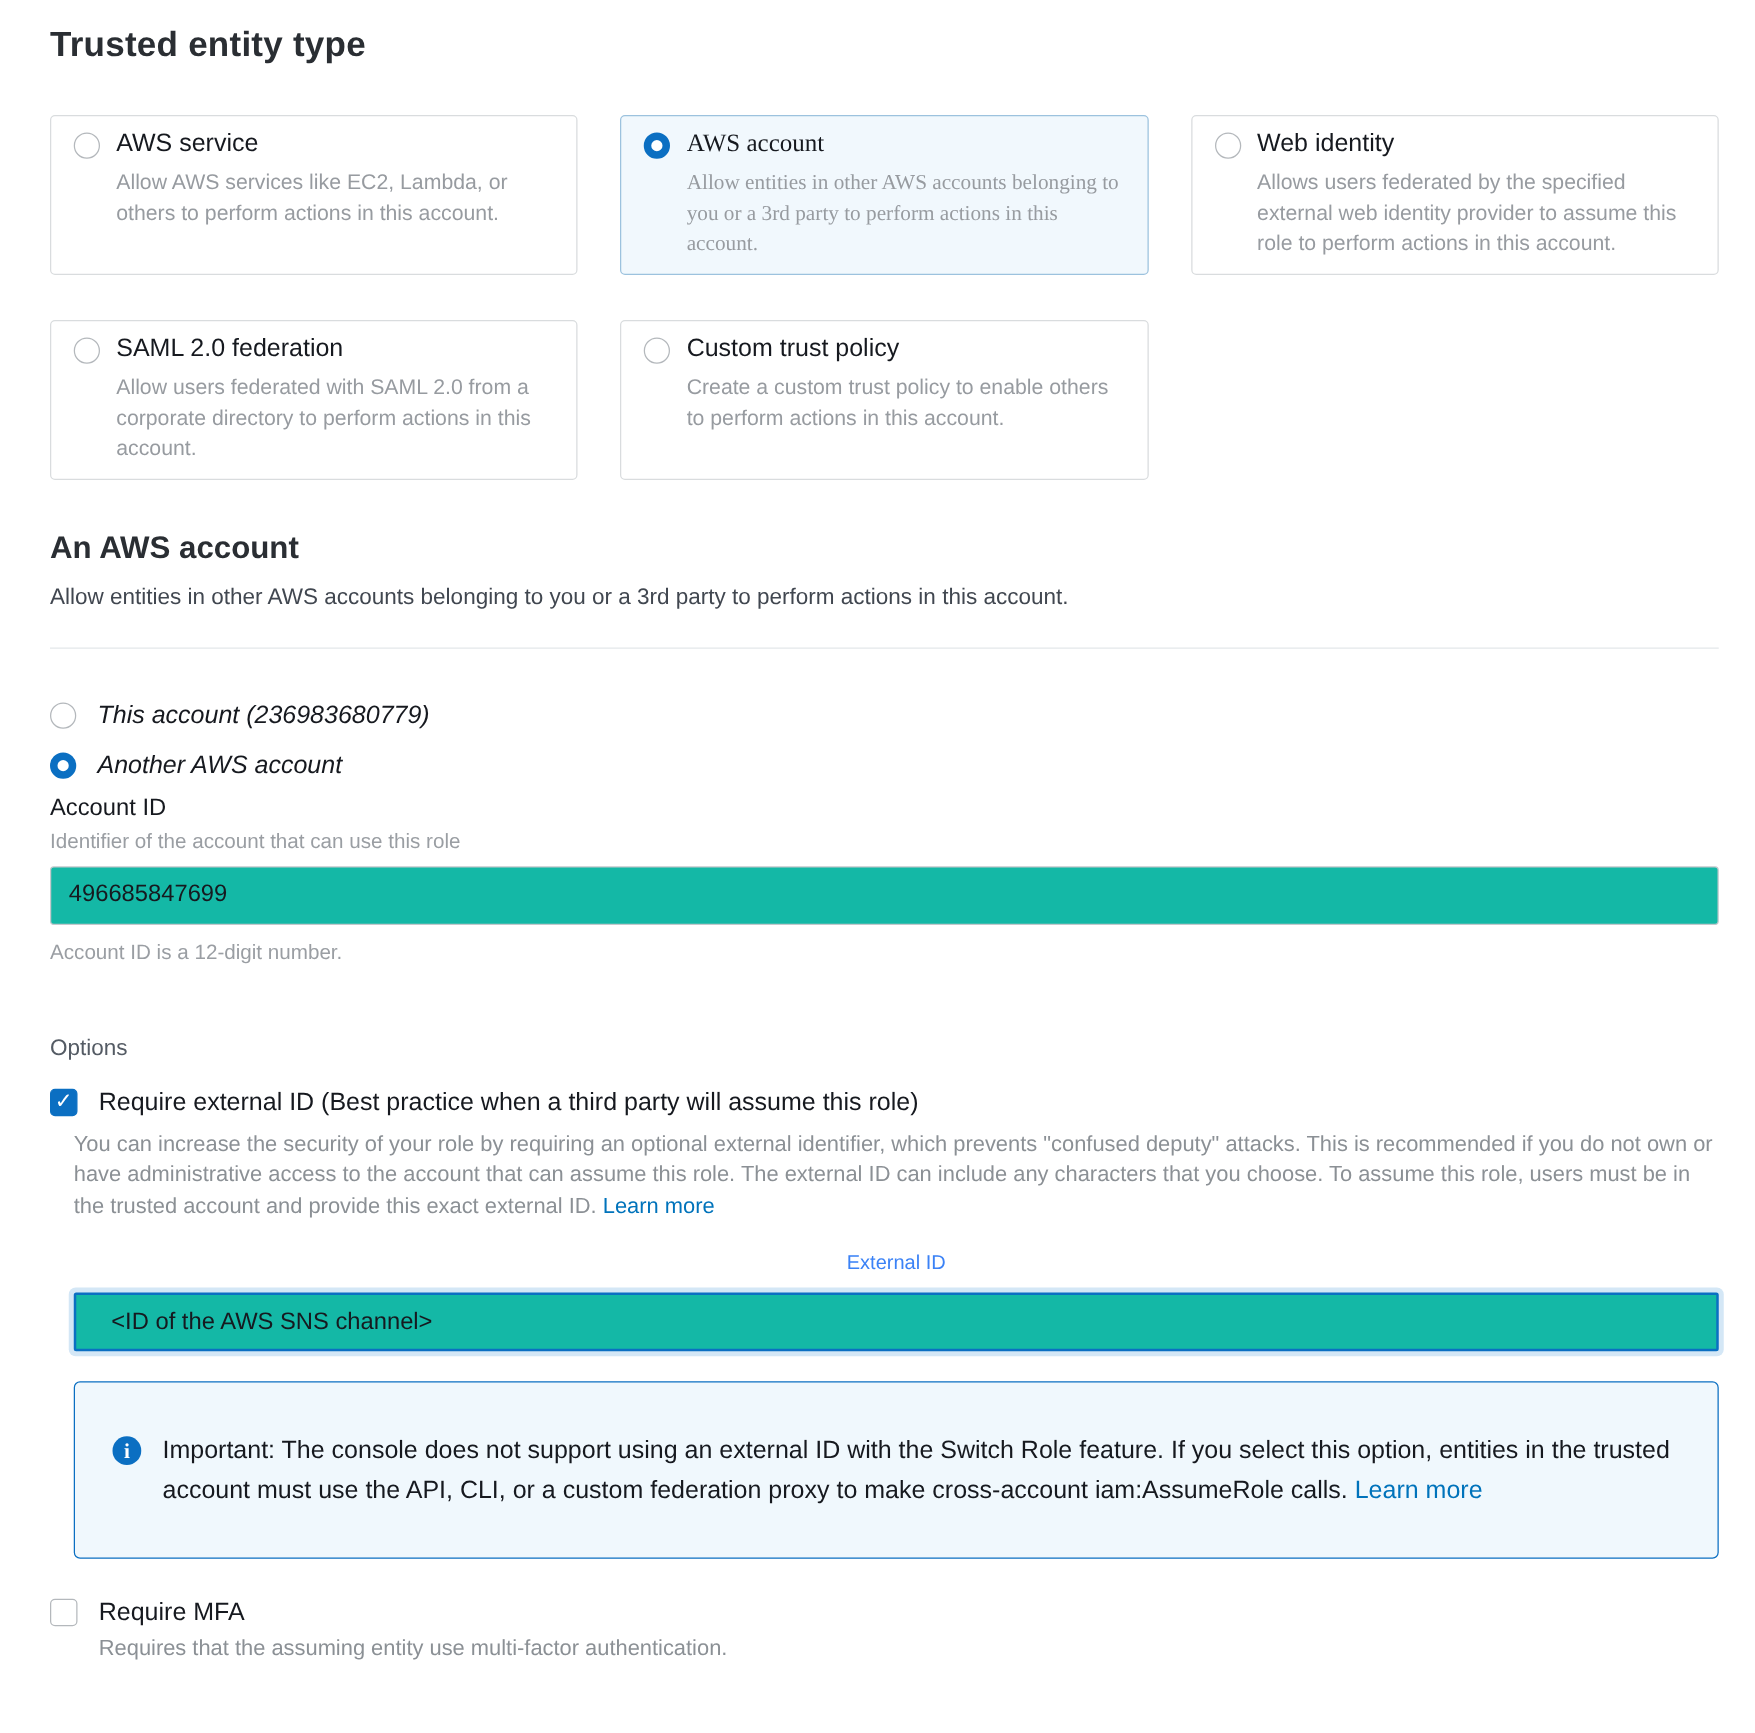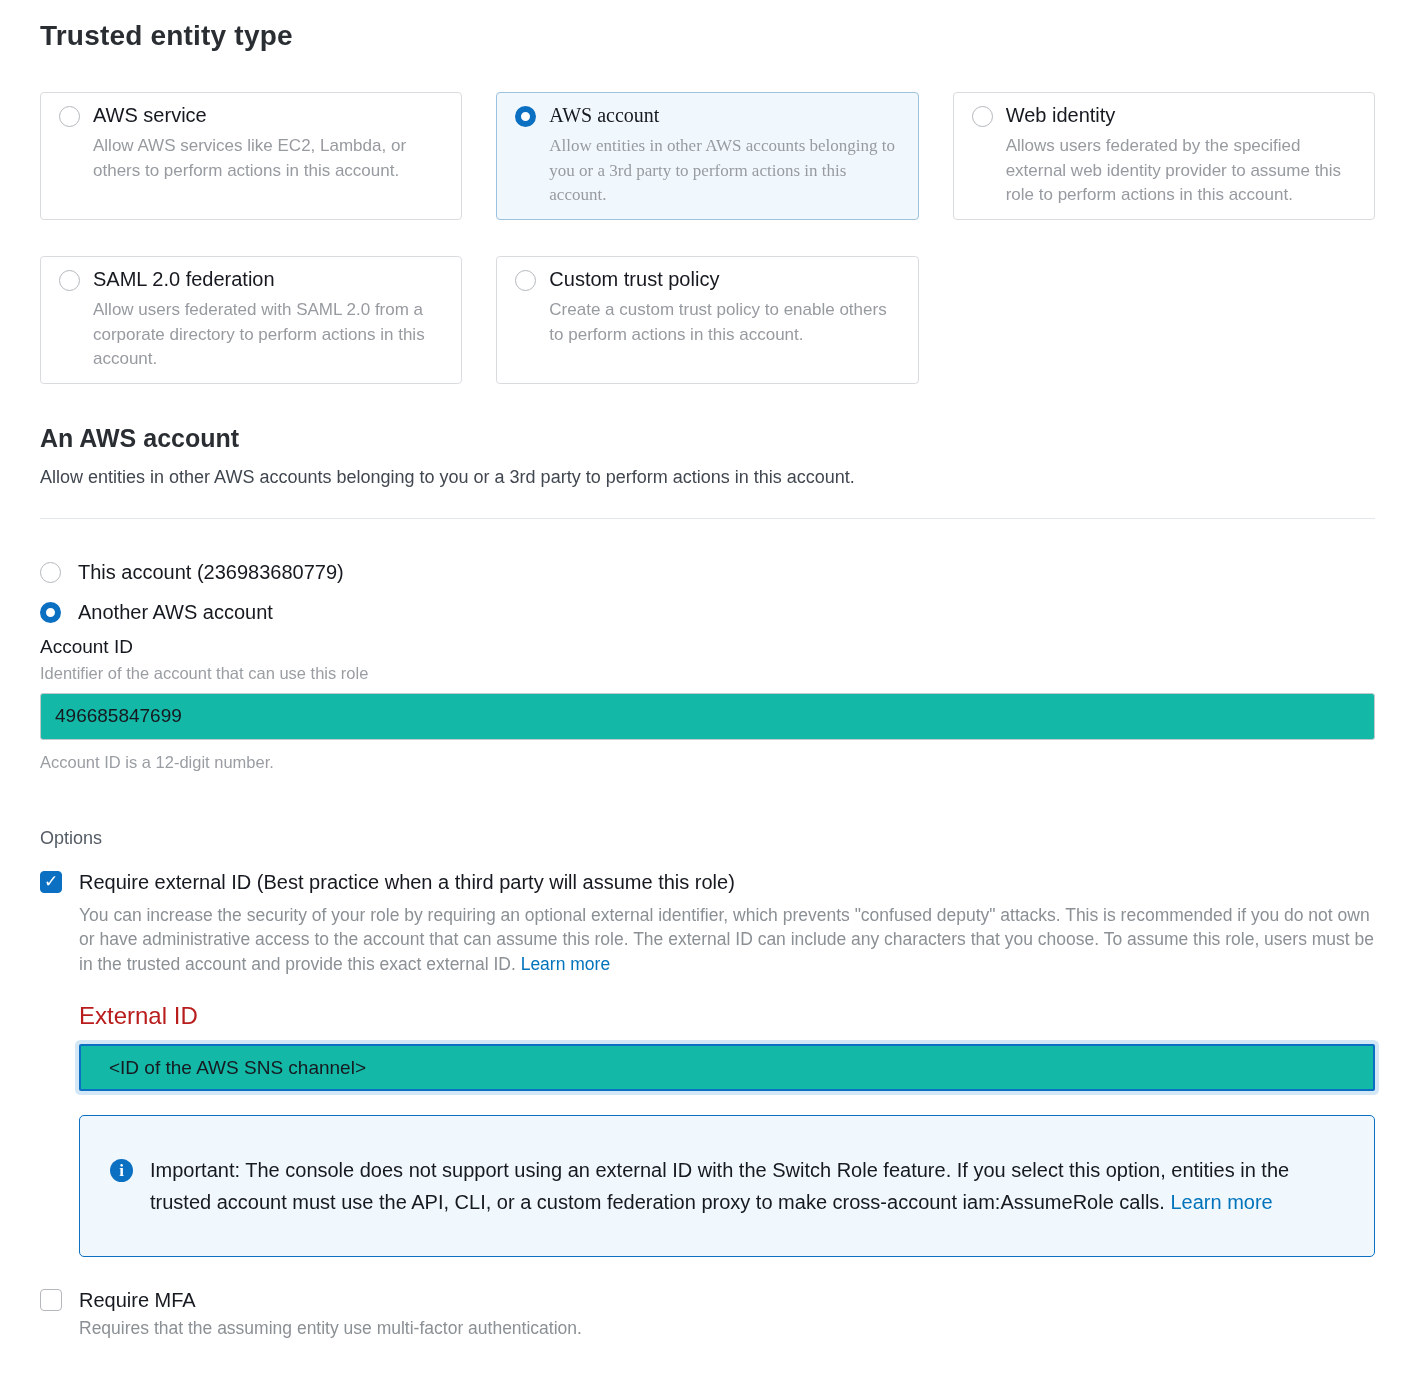--- a/index.html
+++ b/index.html
@@ -83,20 +83,21 @@
   .radio.checked {
     border: 6px solid #0b6fc2;
   }
   .card .radio { margin-top: 2px; }
 
   .radio-row {
     display: flex;
     align-items: center;
     gap: 17px;
     margin-bottom: 17px;
+    font-style: italic;
   }
   .radio-label { font-size: 20px; color: #16191f; }
 
   
   .field-label {
     font-size: 19px;
     color: #16191f;
     margin: 10px 0 6px 0;
   }
   .field-help {
@@ -149,38 +150,39 @@
     content: "✓";
     position: absolute;
     left: 50%; top: 50%;
     transform: translate(-50%, -54%);
     color: #ffffff;
     font-size: 17px;
     font-weight: bold;
   }
   .checkbox-label { font-size: 20px; color: #16191f; line-height: 1.3; }
 
-  .option-body { margin-left: 39px; }
+  .option-body { margin-left: 19px; }
 
   .option-desc {
     font-size: 17.5px;
     line-height: 1.4;
     color: #8b9095;
     margin: 8px 0 0 0;
   }
   a.inline-link {
     color: #0073bb;
     text-decoration: none;
     cursor: pointer;
   }
 
   .ext-id-label {
-    font-size: 24px;
-    color: #b91c1c;
+    font-size: 16px;
+    color: #3b82f6;
     margin: 26px 0 14px 0;
+    text-align: center;
   }
   .text-input.focused {
     border: 2px solid #0b6fc2;
     border-radius: 2px;
     box-shadow: 0 0 0 4px #d4e7f6;
     padding: 0 28px;
   }
 
   
   .alert {

